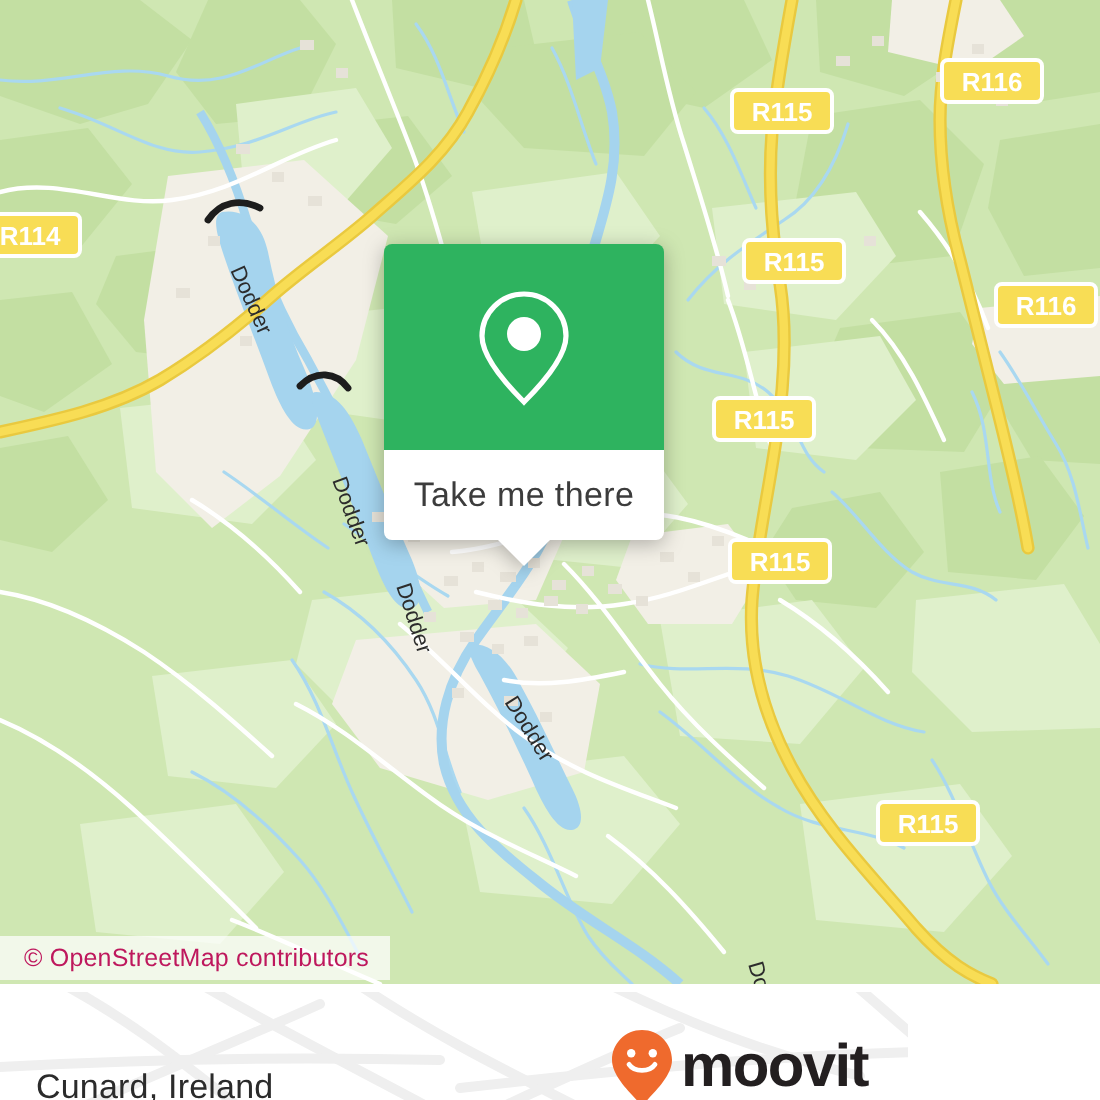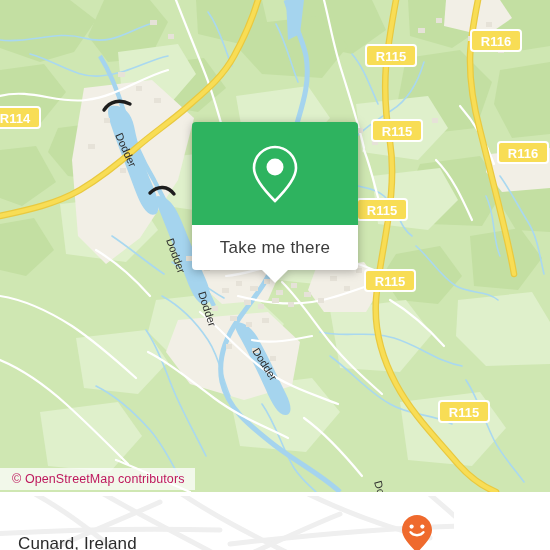--- a/index.html
+++ b/index.html
@@ -43,21 +43,21 @@
     letter-spacing: 0.1px;
     white-space: nowrap;
     z-index: 40;
   }
 
   
   #popup {
     position: absolute;
     left: 192px;
     top: 122px;
-    width: 166px;
+    width: 140px;
     z-index: 50;
     filter: drop-shadow(0 2px 5px rgba(0,0,0,0.28));
   }
   #popup-top {
     height: 103px;
     background: #2eb35f;
     border-radius: 4px 4px 0 0;
     display: flex;
     align-items: center;
     justify-content: center;
@@ -413,16 +413,17 @@
 
     <span id="place-name">Cunard, Ireland</span>
 
     <div id="brand">
       <svg width="34" height="40" viewBox="0 0 34 40">
         <path d="M17 1 C8.7 1 2 7.7 2 16 C2 24.5 12 33 17 39 C22 33 32 24.5 32 16 C32 7.7 25.3 1 17 1 Z" fill="#ef6a2d"></path>
         <circle cx="11.6" cy="12.6" r="2.1" fill="#ffffff"></circle>
         <circle cx="22.4" cy="12.6" r="2.1" fill="#ffffff"></circle>
         <path d="M10.5 18.2 C13.2 22.2 20.8 22.2 23.5 18.2" fill="none" stroke="#ffffff" stroke-width="2.4" stroke-linecap="round"></path>
       </svg>
+      <span id="brand-word">moovit</span>
     </div>
   </div>
 
 </div>
 
 </body></html>

